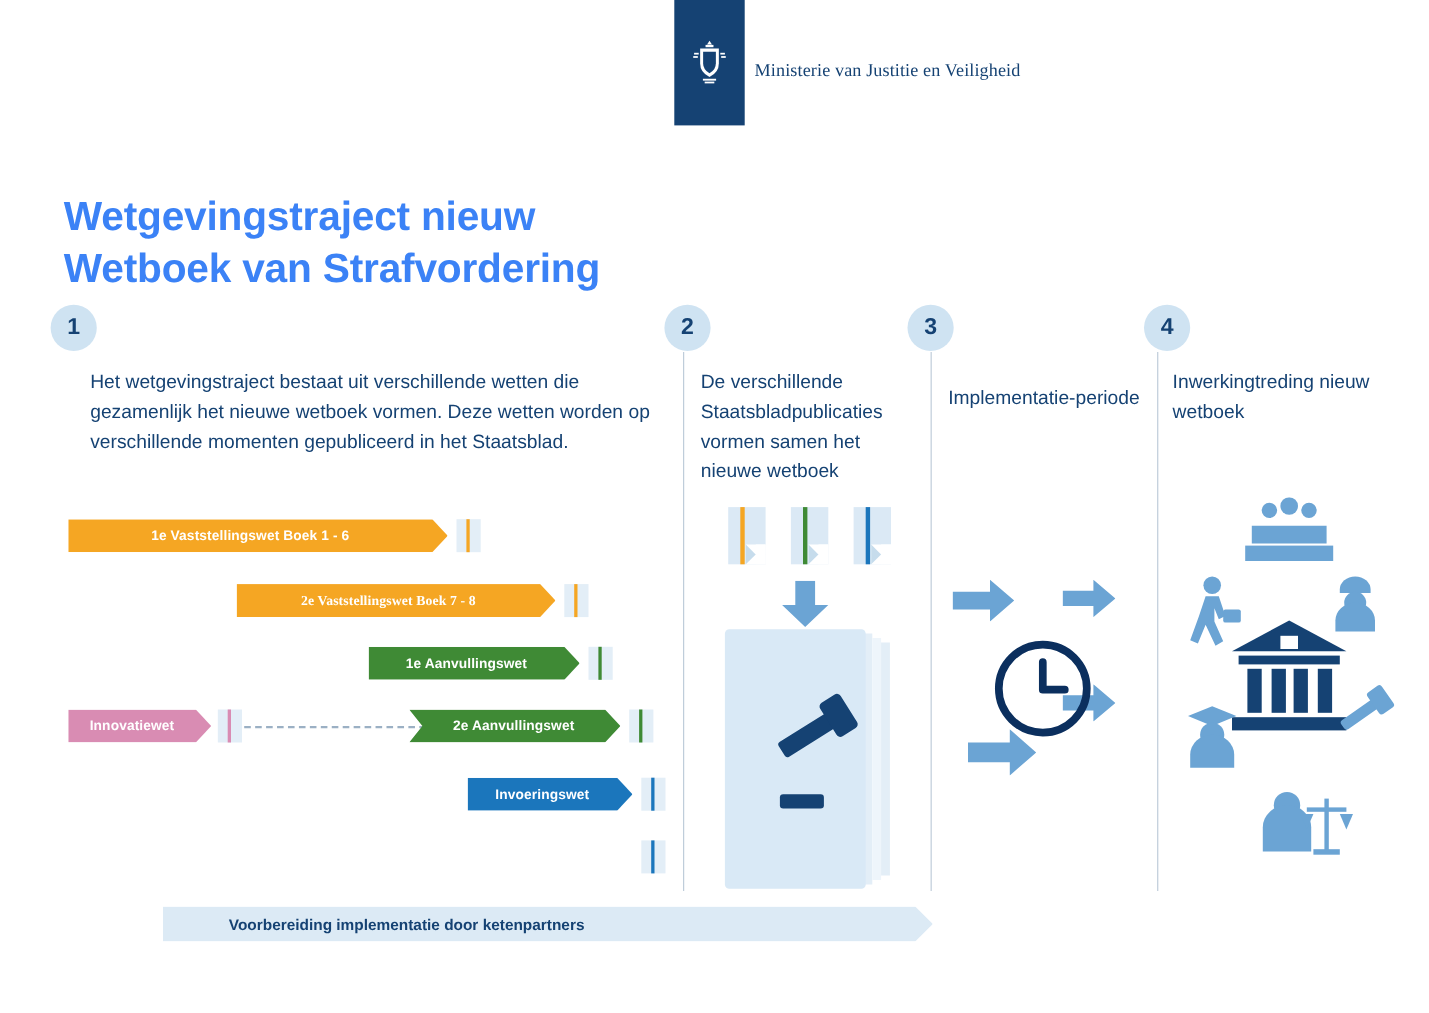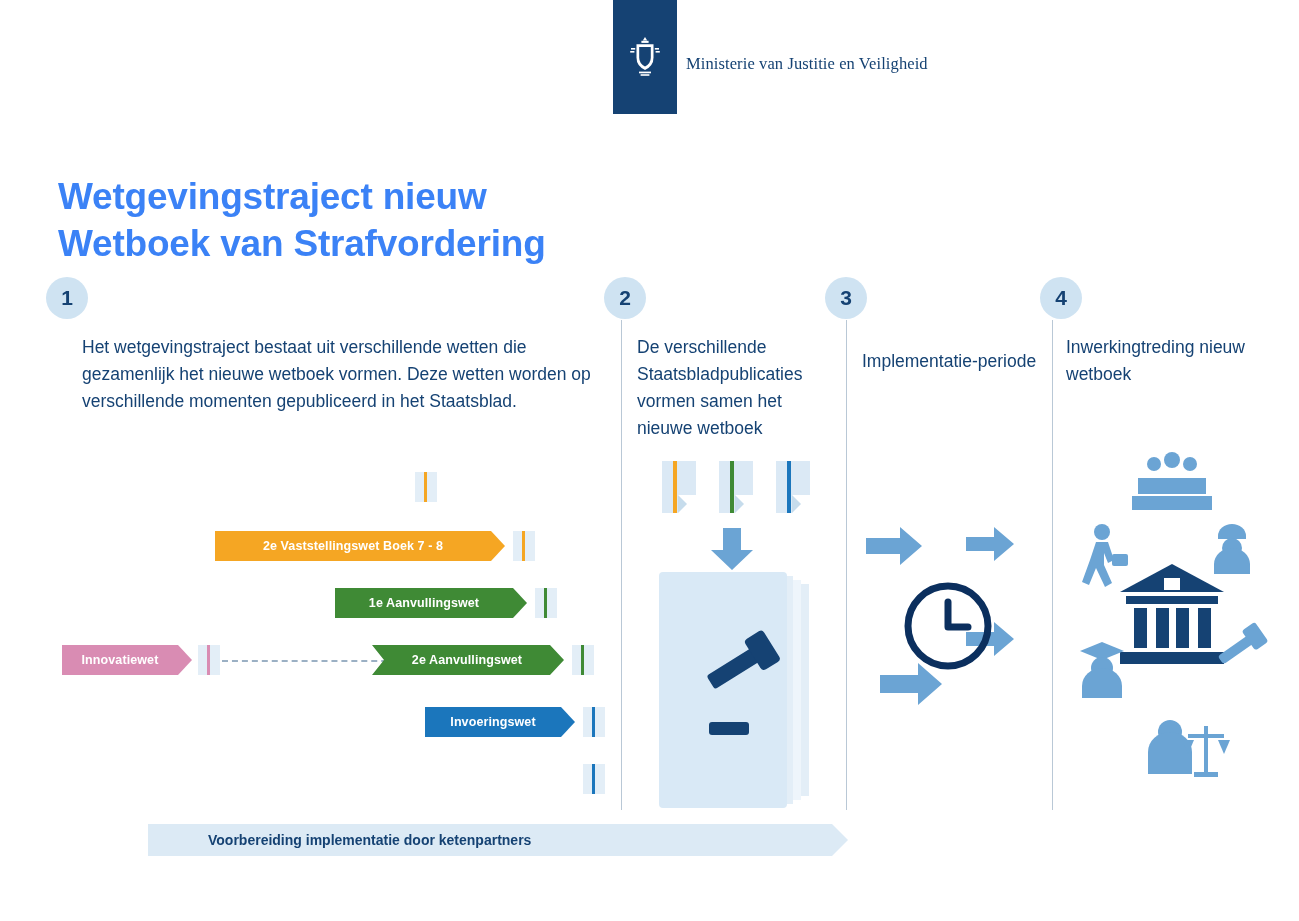--- a/index.html
+++ b/index.html
@@ -222,27 +222,28 @@
 <div class="col-text" id="col1-text">Het wetgevingstraject bestaat uit verschillende wetten die gezamenlijk het nieuwe wetboek vormen. Deze wetten worden op verschillende momenten gepubliceerd in het Staatsblad.</div>
 <div class="col-text" id="col2-text">De verschillende Staatsbladpublicaties vormen samen het nieuwe wetboek</div>
 <div class="col-text" id="col3-text">Implementatie-periode</div>
 <div class="col-text" id="col4-text">Inwerkingtreding nieuw wetboek</div>
 
 <div class="divider" id="div-1"></div>
 <div class="divider" id="div-2"></div>
 <div class="divider" id="div-3"></div>
 
 <div class="law-row" style="left:62px; top:472px; width:390px;">
+  <div class="law-bar" id="bar-0" style="width:345px; background:#f5a623;">1e Vaststellingswet Boek 1 - 6</div>
   <div class="pub-mark" style="left:353px;">
       <i id="mark-0" style="background: rgb(245, 166, 35);"></i>
     </div>
 </div>
 
 <div class="law-row" style="left:215px; top:531px; width:330px;">
-  <div class="law-bar" id="bar-1" style="width:290px; background:#f5a623;">2e Vaststellingswet Boek 7 - 8</div>
+  <div class="law-bar" id="bar-1" style="width:290px; background:#f5a623;font-family:Liberation Serif, serif;">2e Vaststellingswet Boek 7 - 8</div>
   <div class="pub-mark" style="left:298px;">
       <i id="mark-1" style="background: rgb(245, 166, 35);"></i>
     </div>
 </div>
 
 <div class="law-row" style="left:335px; top:588px; width:240px;">
   <div class="law-bar" id="bar-2" style="width:192px; background:#3f8a35;">1e Aanvullingswet</div>
   <div class="pub-mark" style="left:200px;">
       <i id="mark-2" style="background: rgb(63, 138, 53);"></i>
     </div>

